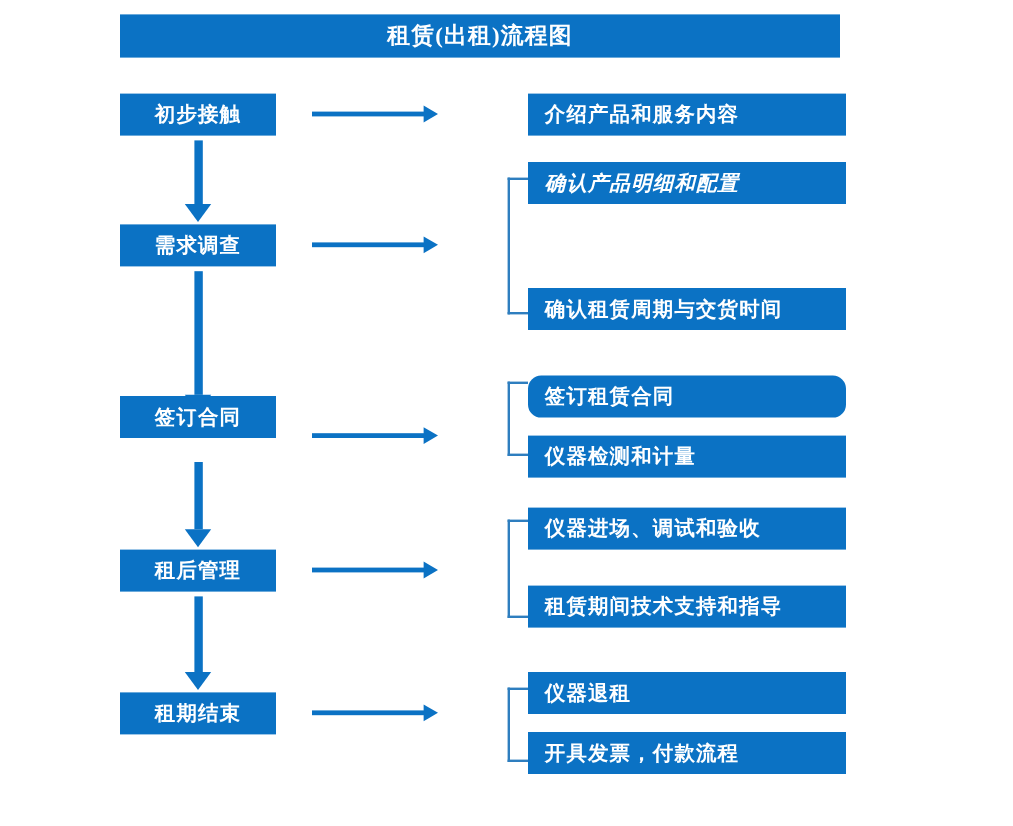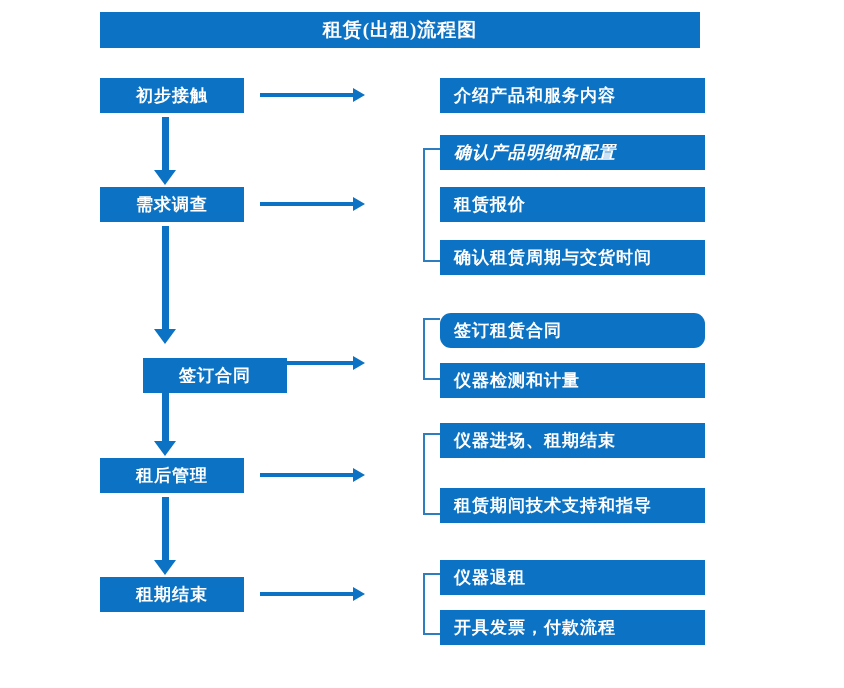--- a/index.html
+++ b/index.html
@@ -40,21 +40,21 @@
     top: 12px;
     width: 600px;
     height: 36px;
     justify-content: center;
     font-size: 19px;
   }
 
   
   .stage-box {
     left: 100px;
-    width: 144px;
+    width: 130px;
     height: 35px;
     justify-content: center;
     font-size: 17px;
     text-align: center;
   }
 
   
   .detail-box {
     left: 440px;
     width: 265px;
@@ -124,21 +124,21 @@
 </style>
 </head>
 <body>
 
 <div id="canvas">
 
   <div class="box title-bar">租赁(出租)流程图</div>
 
   <div class="box stage-box" style="top:78px;">初步接触</div>
   <div class="box stage-box" style="top:187px;">需求调查</div>
-  <div class="box stage-box" style="top:358px;margin-left:43px;">签订合同</div>
+  <div class="box stage-box" style="top:330px;">签订合同</div>
   <div class="box stage-box" style="top:458px;">租后管理</div>
   <div class="box stage-box" style="top:577px;">租期结束</div>
 
   <div class="v-arrow" style="left:154px; top:117px; height:68px;">
     <div class="shaft" style="height:53px;"></div>
     <div class="head"></div>
   </div>
   <div class="v-arrow" style="left:154px; top:226px; height:118px;">
     <div class="shaft" style="height:103px;"></div>
     <div class="head"></div>
@@ -174,25 +174,24 @@
   </div>
 
   <div class="bracket" style="top:148px; height:114px;"></div>
   <div class="bracket" style="top:318px; height:62px;"></div>
   <div class="bracket" style="top:433px; height:82px;"></div>
   <div class="bracket" style="top:573px; height:62px;"></div>
 
   <div class="box detail-box" style="top:78px;">介绍产品和服务内容</div>
 
   <div class="box detail-box" style="top:135px;font-style:italic;">确认产品明细和配置</div>
-  <div class="box detail-box" style="top:187px;">租赁报价</div>
   <div class="box detail-box" style="top:240px;">确认租赁周期与交货时间</div>
 
   <div class="box detail-box" style="top:313px;border-radius:11px;">签订租赁合同</div>
   <div class="box detail-box" style="top:363px;">仪器检测和计量</div>
 
-  <div class="box detail-box" style="top:423px;">仪器进场、租期结束</div>
+  <div class="box detail-box" style="top:423px;">仪器进场、调试和验收</div>
   <div class="box detail-box" style="top:488px;">租赁期间技术支持和指导</div>
 
   <div class="box detail-box" style="top:560px;">仪器退租</div>
   <div class="box detail-box" style="top:610px;">开具发票，付款流程</div>
 
 </div>
 
 </body></html>

